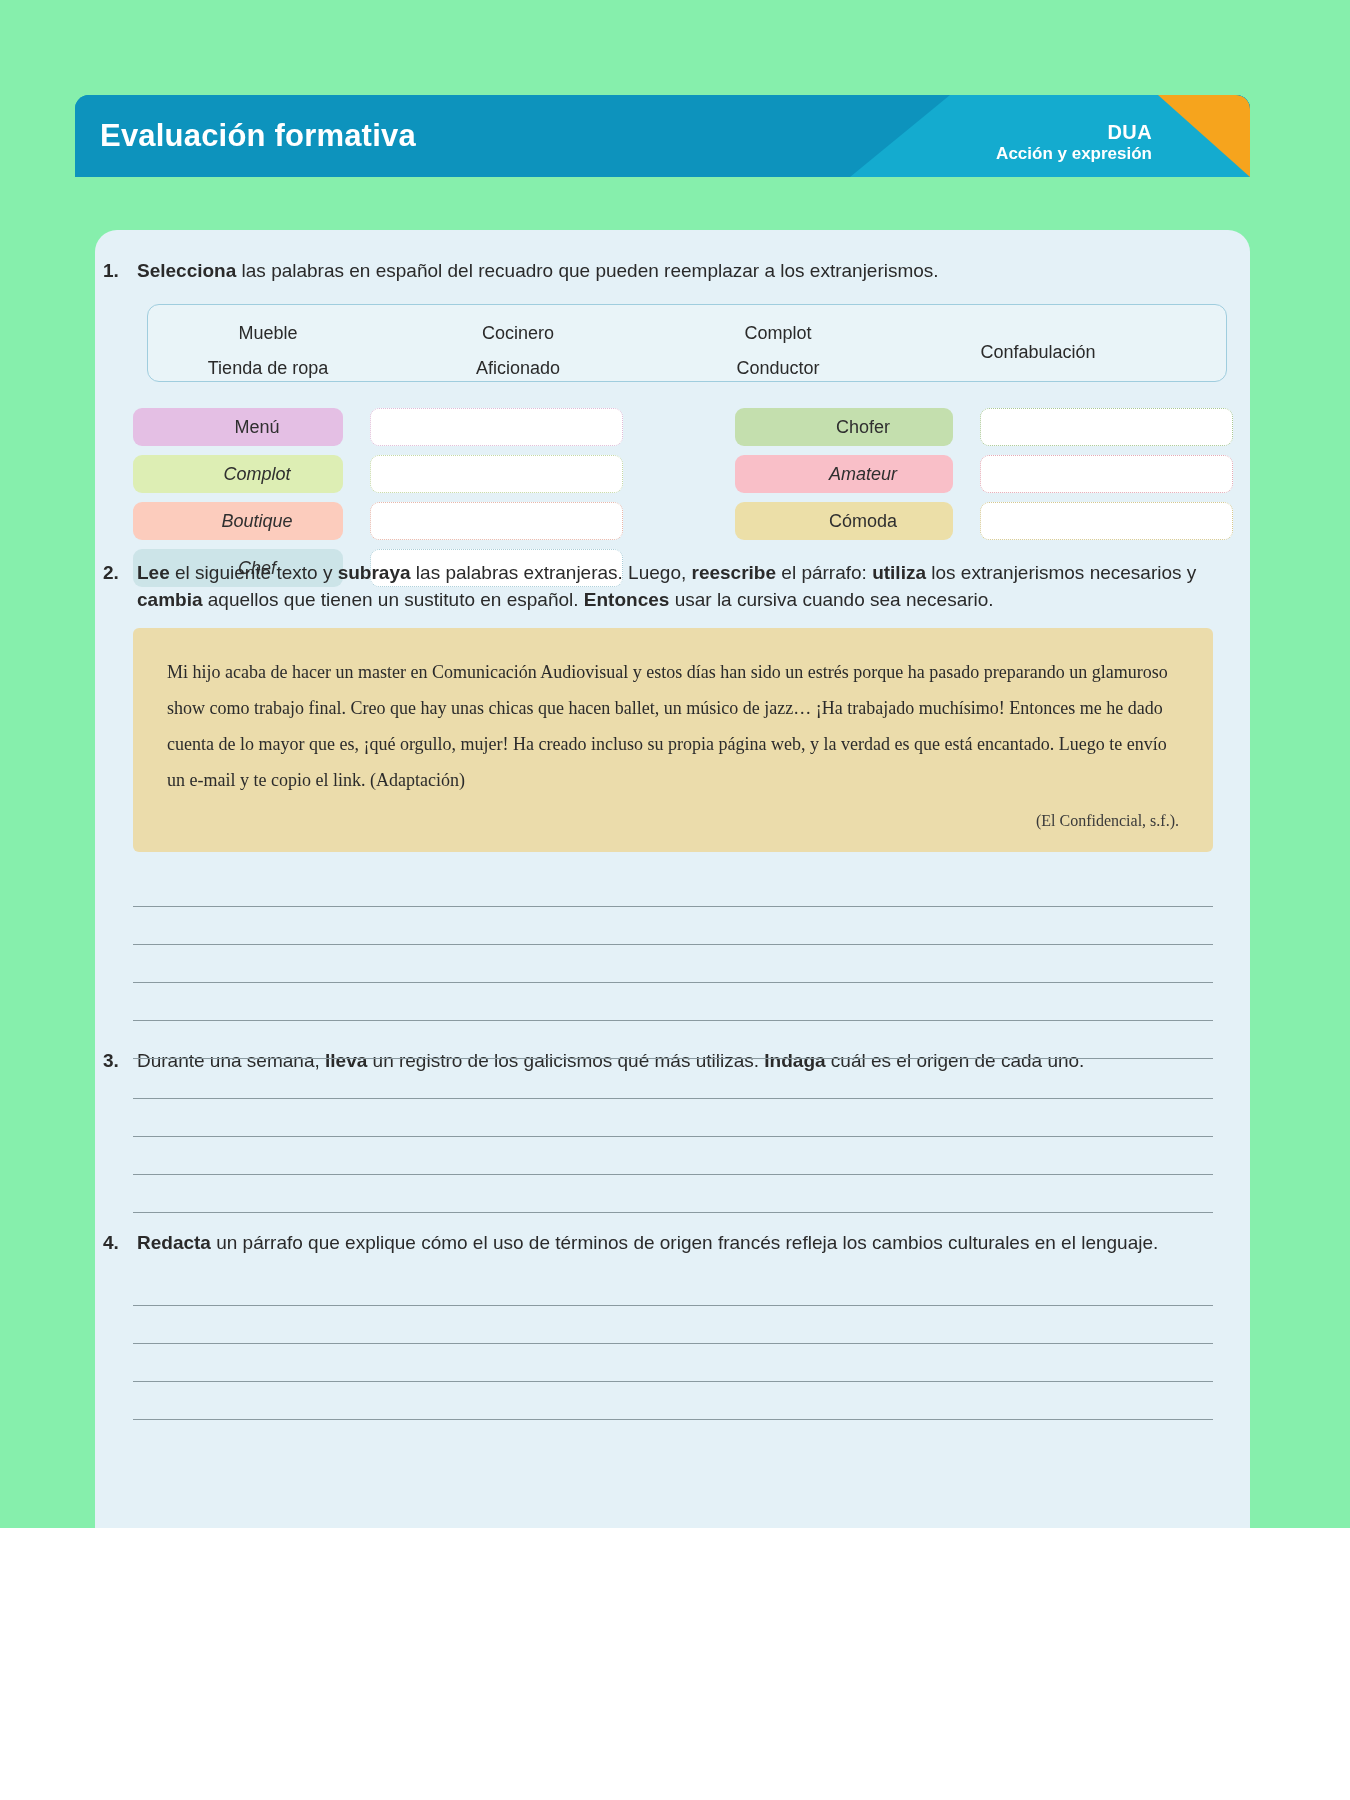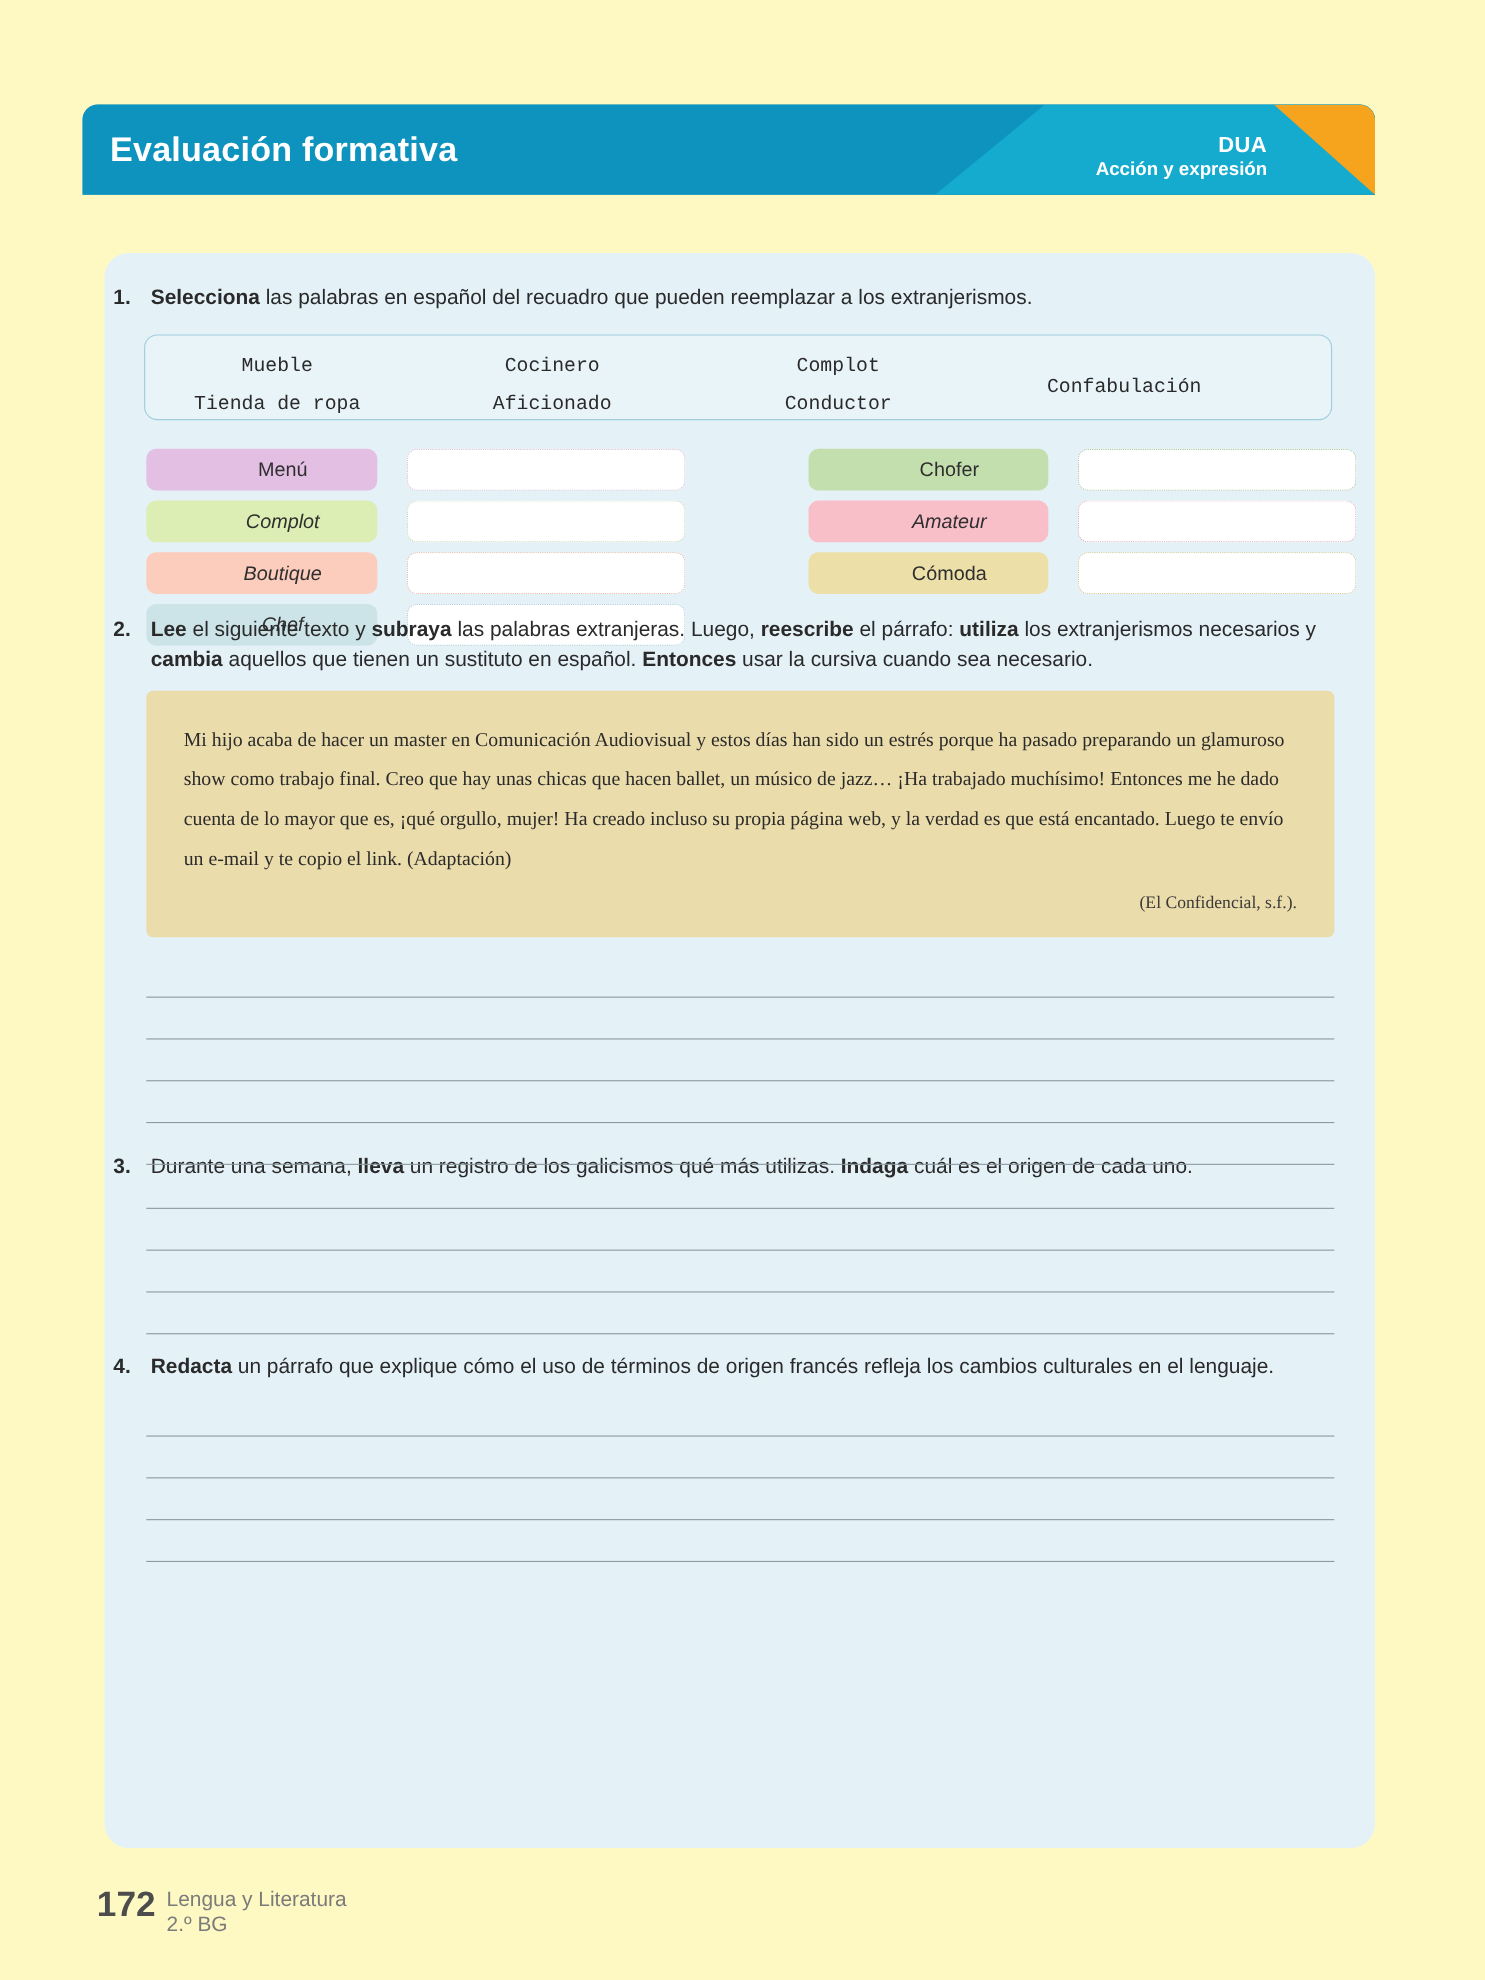--- a/index.html
+++ b/index.html
@@ -7,22 +7,22 @@
   html, body {
     width: 1350px;
     height: 1800px;
     background: #ffffff;
     font-family: "Liberation Sans", sans-serif;
   }
 
   .page {
     position: relative;
     width: 1350px;
-    height: 1800px;
-    background: #fef9c3;
+    height: 1528px;
+    background: #86efac;
     overflow: hidden;
   }
 
   
   .header {
     position: absolute;
     left: 75px;
     top: 95px;
     width: 1175px;
     height: 82px;
@@ -123,28 +123,27 @@
     flex: 1 1 auto;
     font-size: 19px;
     color: #2a2a2a;
     line-height: 1.42;
   }
   .ex-text b { font-weight: 700; }
 
   
   .wordbank {
     position: absolute;
-    left: 36px;
+    left: 52px;
     top: 300px;
     width: 1080px;
     height: 78px;
     background: #e9f4f8;
     border: 1.5px solid #9fcdde;
     border-radius: 12px;
-    font-family: Liberation Mono, monospace;
   }
   .wb-cell {
     position: absolute;
     font-size: 18px;
     color: #2a2a2a;
     white-space: nowrap;
     transform: translateX(-50%);
   }
 
   

